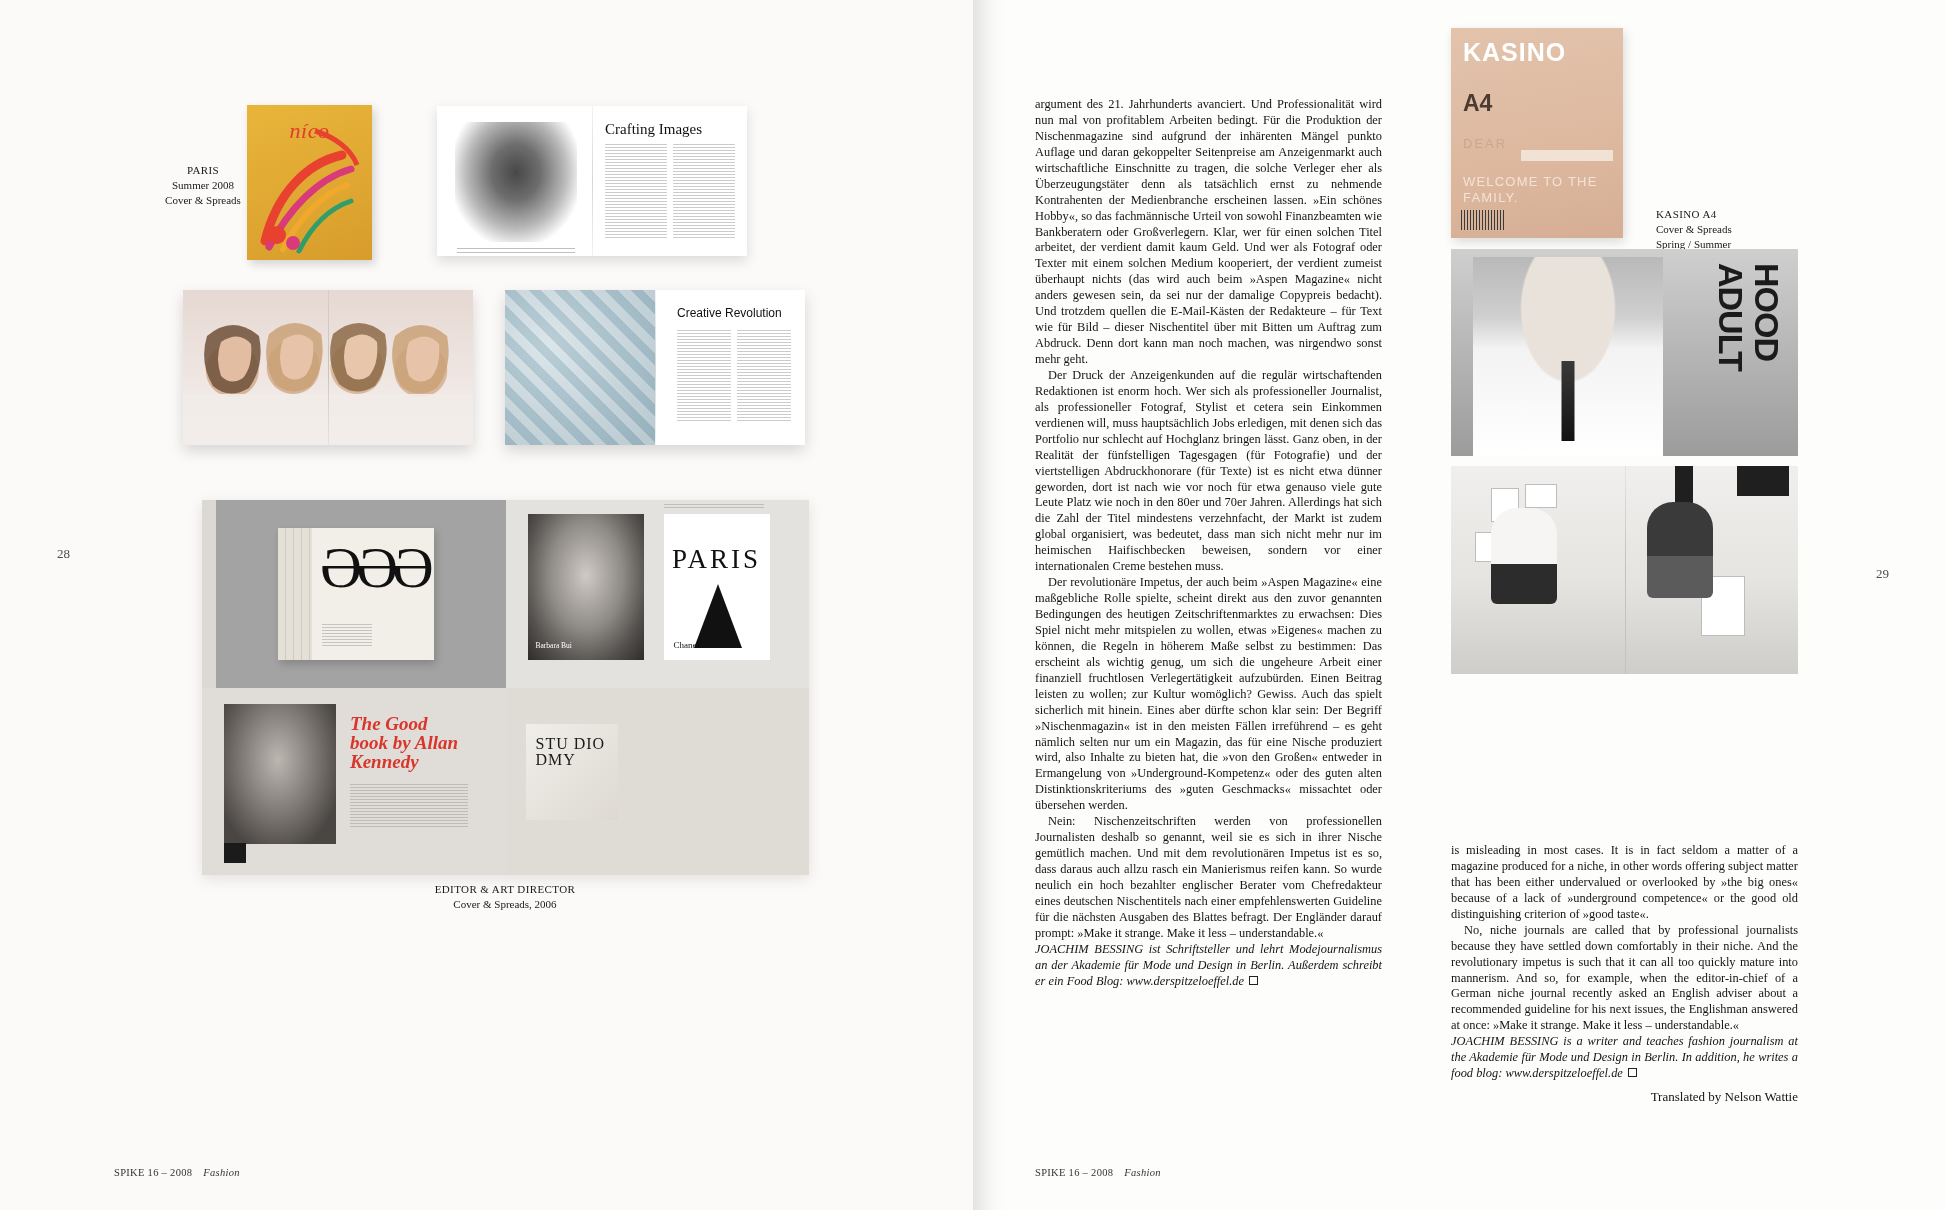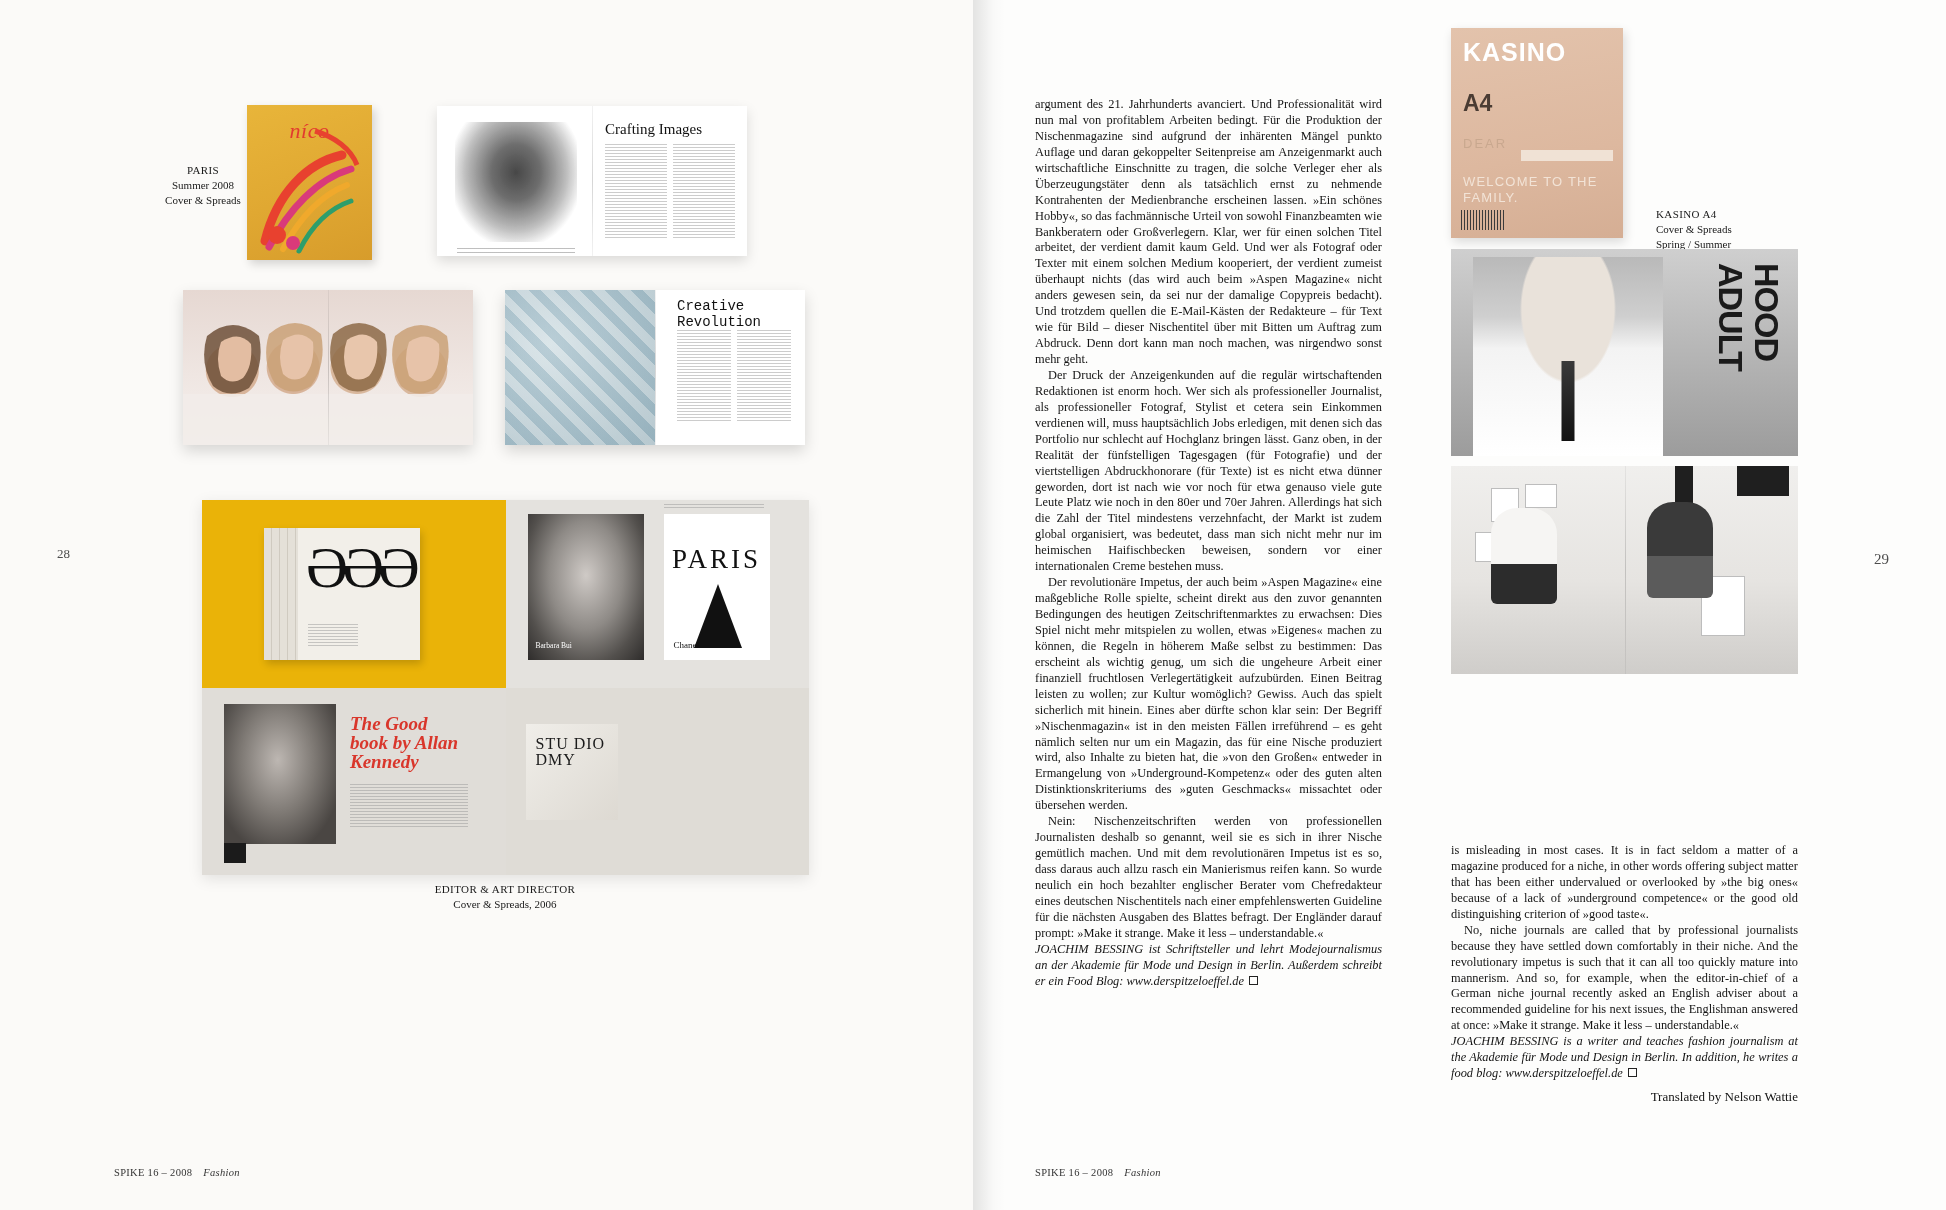--- a/index.html
+++ b/index.html
@@ -41,21 +41,21 @@
 
   
   .folio {
     position: absolute;
     bottom: 0;
     font-size: 13px;
     color: #4a4a4a;
     font-family: "Liberation Serif", serif;
   }
   .folio-num-left { left: 57px; top: 546px; font-size: 13px; color: #4d4d4d; }
-  .folio-num-right { right: 57px; top: 551px; font-size: 15px; color: #4d4d4d; }
+  .folio-num-right { right: 57px; top: 566px; font-size: 13px; color: #4d4d4d; }
   .colophon {
     position: absolute;
     bottom: 32px;
     font-size: 10.5px;
     letter-spacing: 0.3px;
     color: #333;
   }
   .colophon .ital { font-style: italic; }
 
   
@@ -138,32 +138,32 @@
   .crev-left {
     position: absolute; left: 0; top: 0; width: 50%; height: 100%;
     background:
       repeating-linear-gradient(45deg, rgba(120,160,180,0.25) 0 9px, rgba(255,255,255,0.25) 9px 18px),
       radial-gradient(circle at 30% 35%, #cfdde2, #9fb6bf);
   }
   .crev-right {
     position: absolute; right: 0; top: 0; width: 50%; height: 100%; background: #fff;
   }
   .crev-head {
-    position: absolute; left: 22px; top: 8px; font-size: 14px; color: #111;
-    font-family: Liberation Mono, monospace;
+    position: absolute; left: 22px; top: 16px; font-size: 12px; color: #111;
+    font-family: Liberation Sans, sans-serif;
   }
 
   
   .grid-block {
     left: 202px; top: 500px; width: 607px; height: 375px;
     background: #dcd9d4;
     box-shadow: 0 4px 14px rgba(0,0,0,0.10);
   }
   .cell { position: absolute; }
-  .cell-tl { left: 0; top: 0; width: 50%; height: 50%; background: #eab308; padding-left: 38px; }
+  .cell-tl { left: 14px; top: 0; width: 50%; height: 50%; background: #a3a3a3; padding-left: 38px; }
   .cell-tr { left: 50%; top: 0; width: 50%; height: 50%; background: #e4e2de; }
   .cell-bl { left: 0; top: 50%; width: 50%; height: 50%; background: #e0ddd8; }
   .cell-br { left: 50%; top: 50%; width: 50%; height: 50%; background: #dfdcd6; }
 
   .book-stack {
     position: absolute; left: 62px; top: 28px; width: 156px; height: 132px;
     background: #f2efe9; box-shadow: 2px 4px 8px rgba(0,0,0,0.18);
   }
   .stack-lines {
     position: absolute; left: 0; top: 0; width: 34px; height: 100%;

